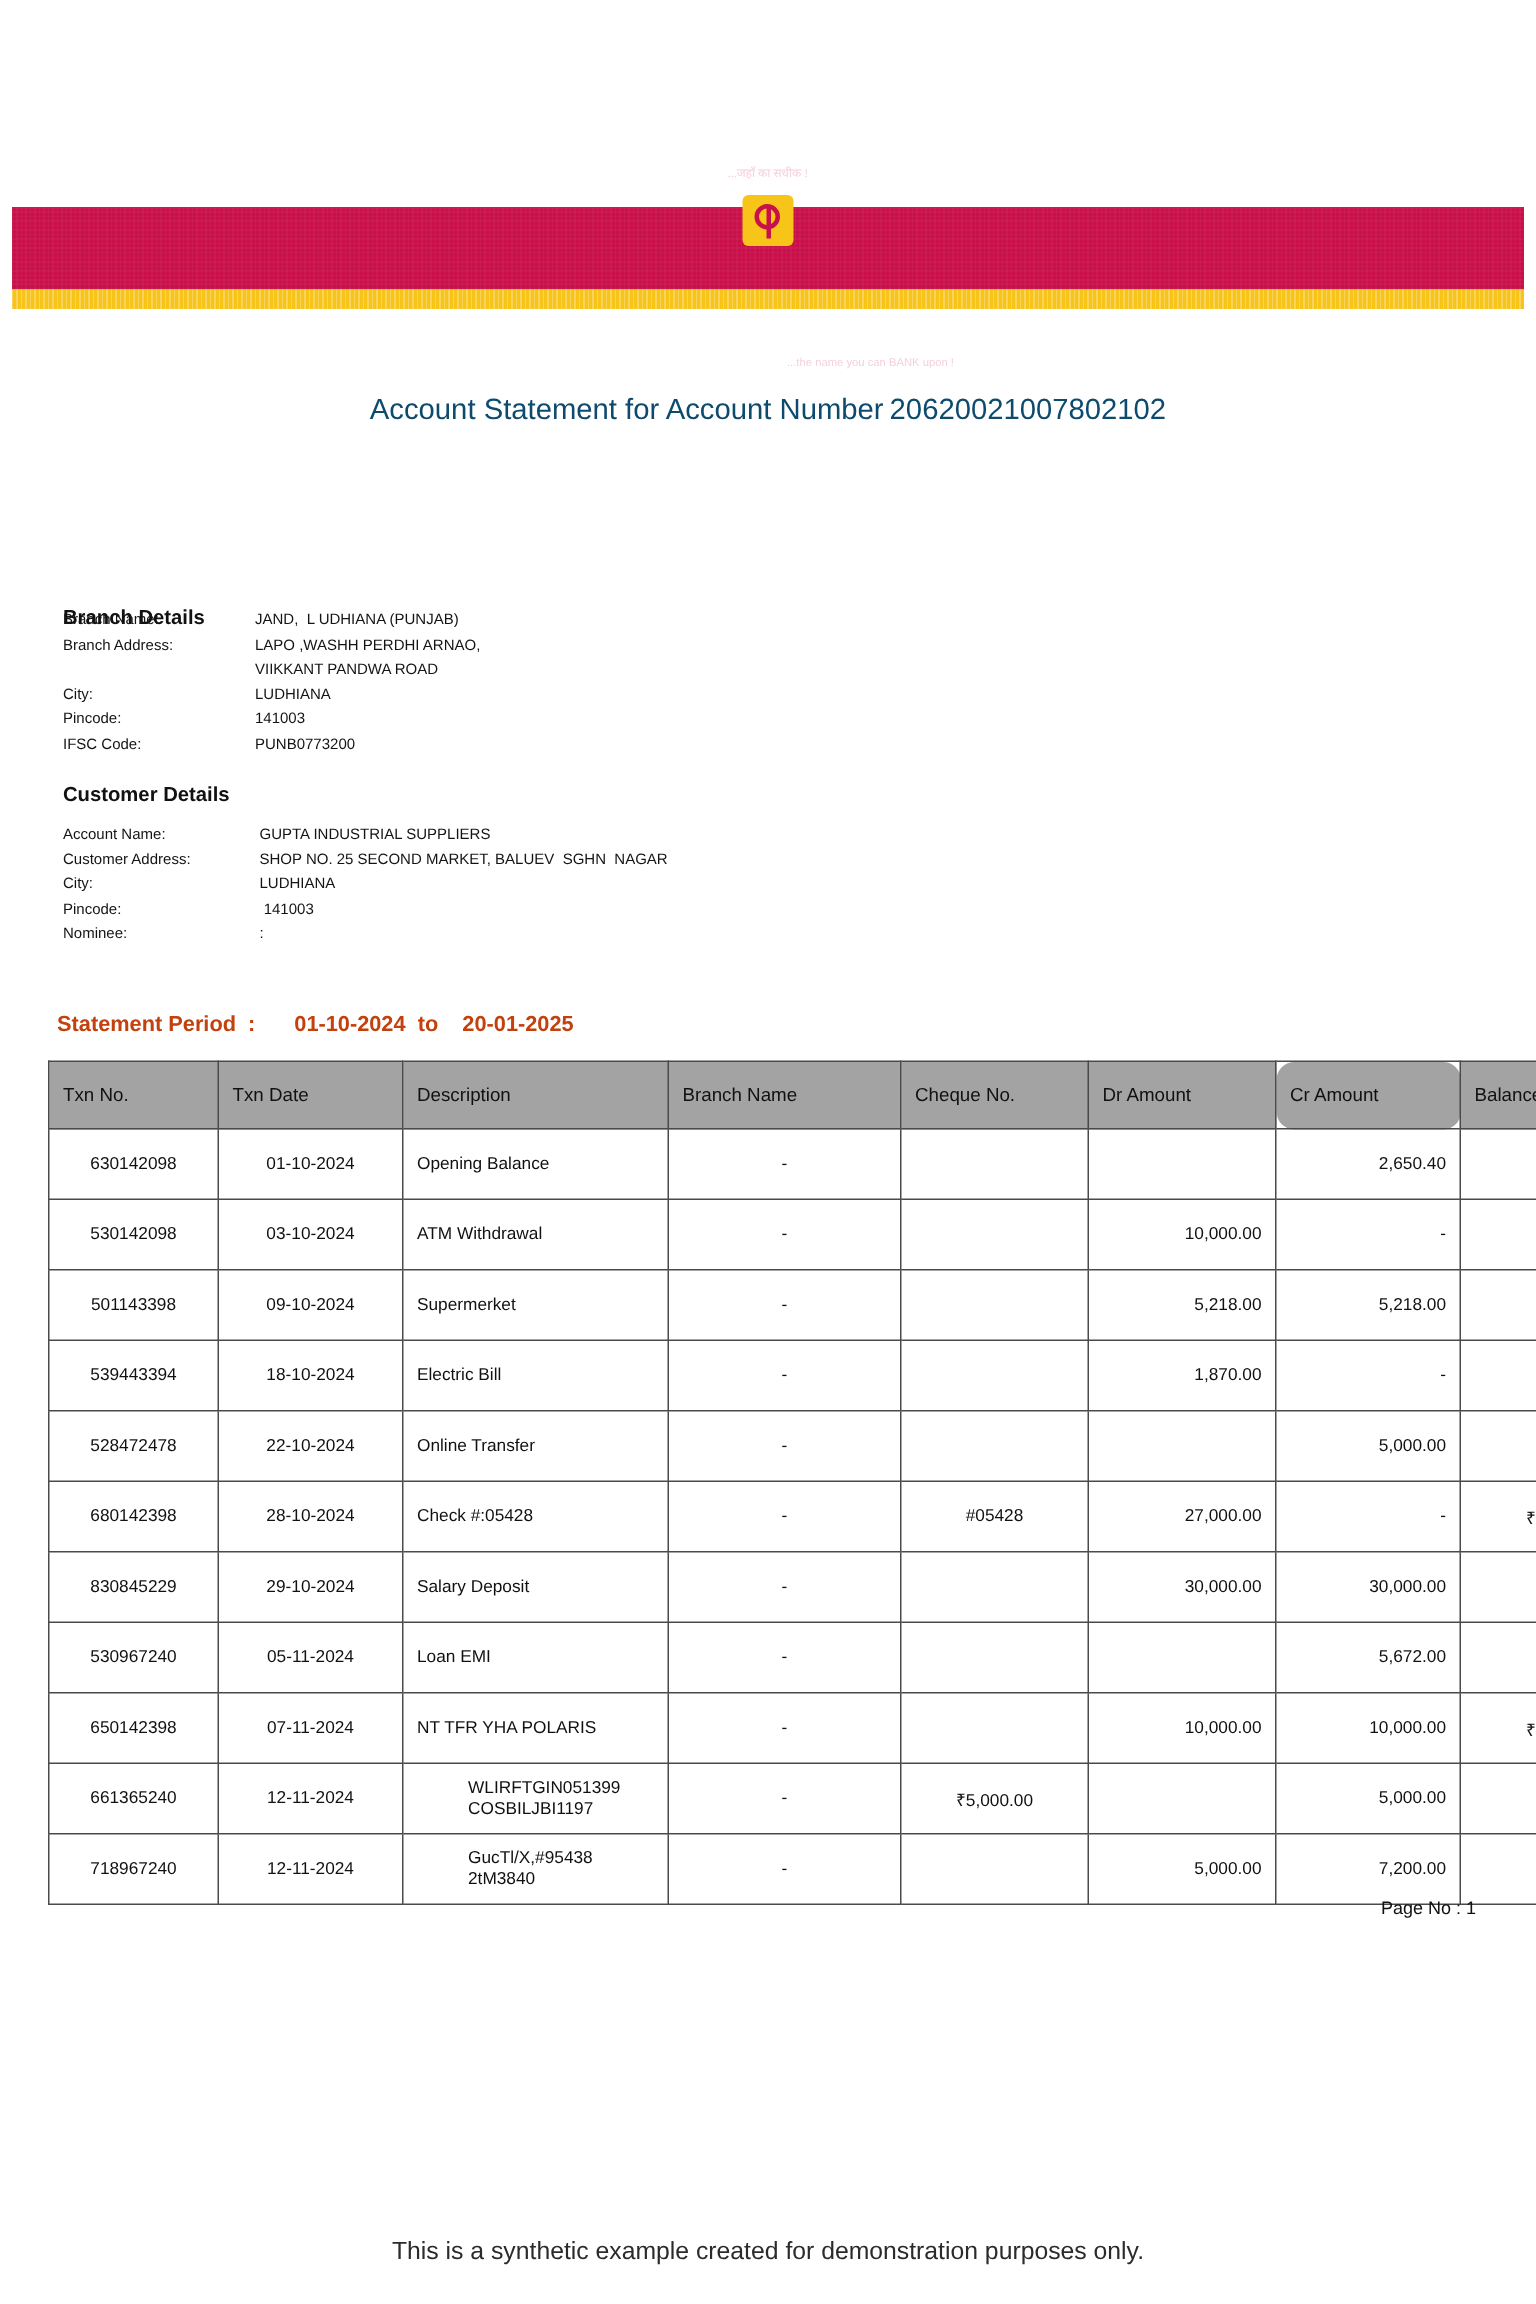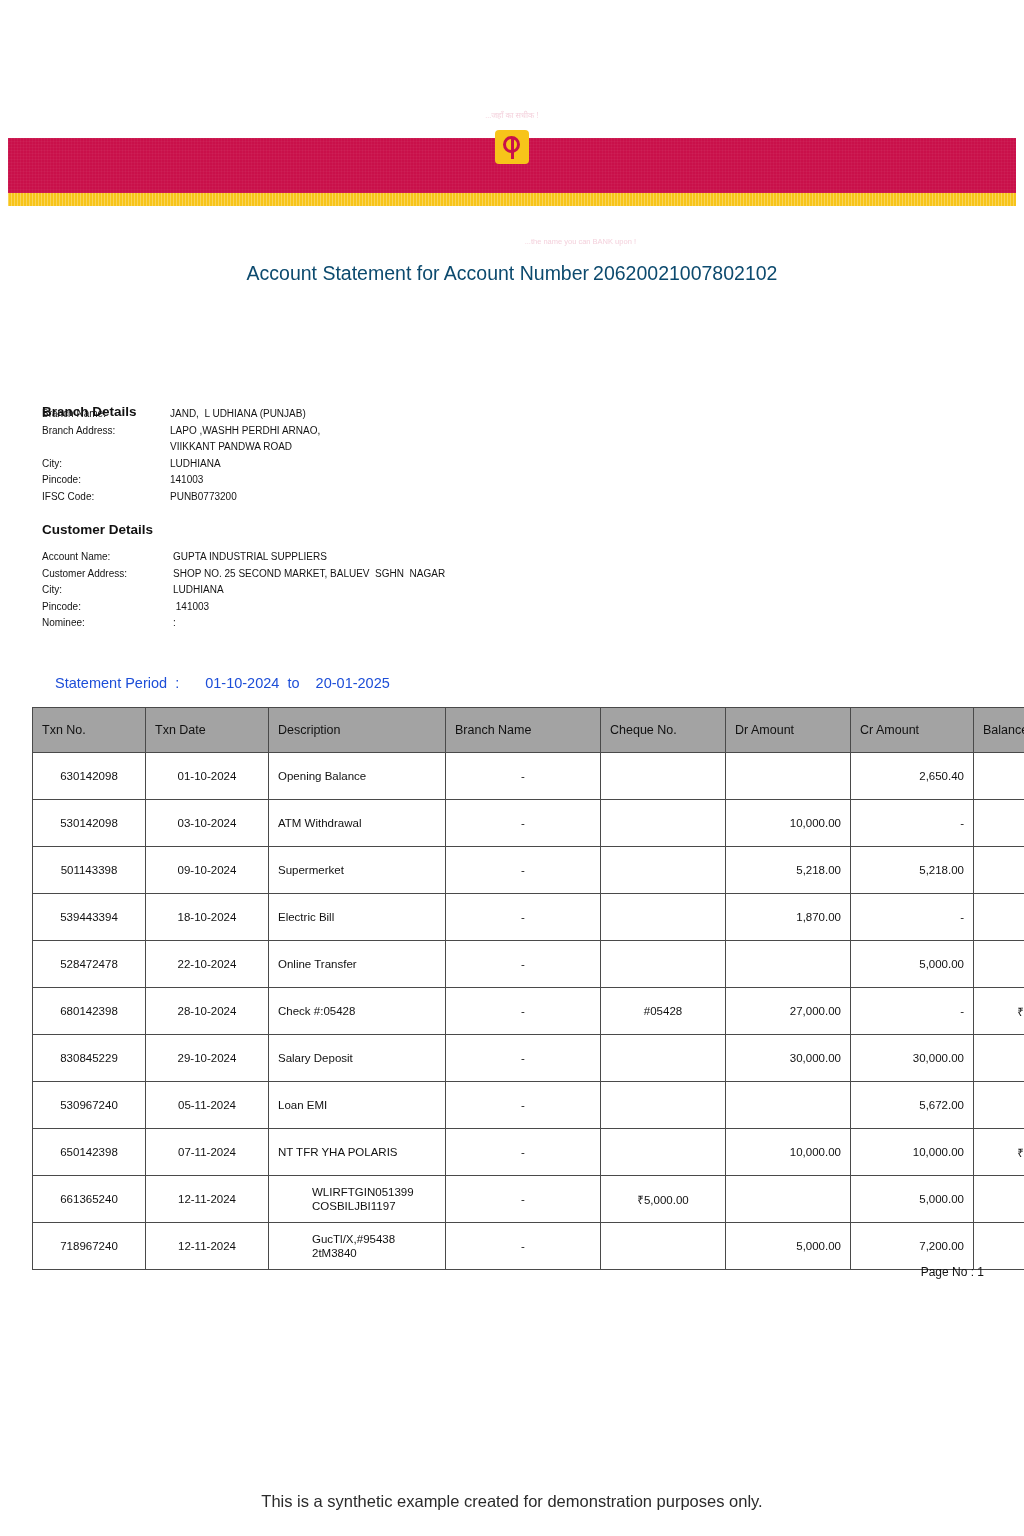--- a/index.html
+++ b/index.html
@@ -152,25 +152,26 @@
   #branch-grid { top: 406px; }
   #customer-grid { top: 549px; }
   .detail-row { display: flex; }
   .detail-row .lbl { width: 128px; flex: none; }
   .detail-row .val { white-space: pre; }
   #customer-grid .detail-row .lbl { width: 131px; }
 
   
   .period-line {
     position: absolute;
-    left: 47px;
+    left: 30px;
     top: 659px;
     font-size: 14.5px;
-    color: #1d4ed8;
+    color: #c2410c;
     white-space: pre;
+    font-weight: bold;
   }
   .period-line .dates { margin-left: 26px; }
 
   
   .txn-table {
     position: absolute;
     left: 32px;
     top: 707px;
     width: 960px;
     border-collapse: collapse;
@@ -192,21 +193,21 @@
   }
   .txn-table tbody td {
     height: 46px;
   }
   .c-txnno   { width: 94px;  text-align: center; }
   .c-txndate { width: 104px; text-align: center; }
   .c-desc    { width: 158px; text-align: left; }
   .c-branch  { width: 136px; text-align: center; }
   .c-cheque  { width: 106px; text-align: center; }
   .c-dr      { width: 106px; text-align: right; }
-  .c-cr      { width: 104px; text-align: right; }
+  .c-cr      { width: 104px; text-align: right; border-radius: 12px; }
   .c-bal     { width: 92px;  text-align: right; }
   .desc-multi { line-height: 14.5px; margin-left: 34px; }
 
   
   .page-no {
     position: absolute;
     right: 40px;
     top: 1265px;
     font-size: 12px;
     color: #111;

